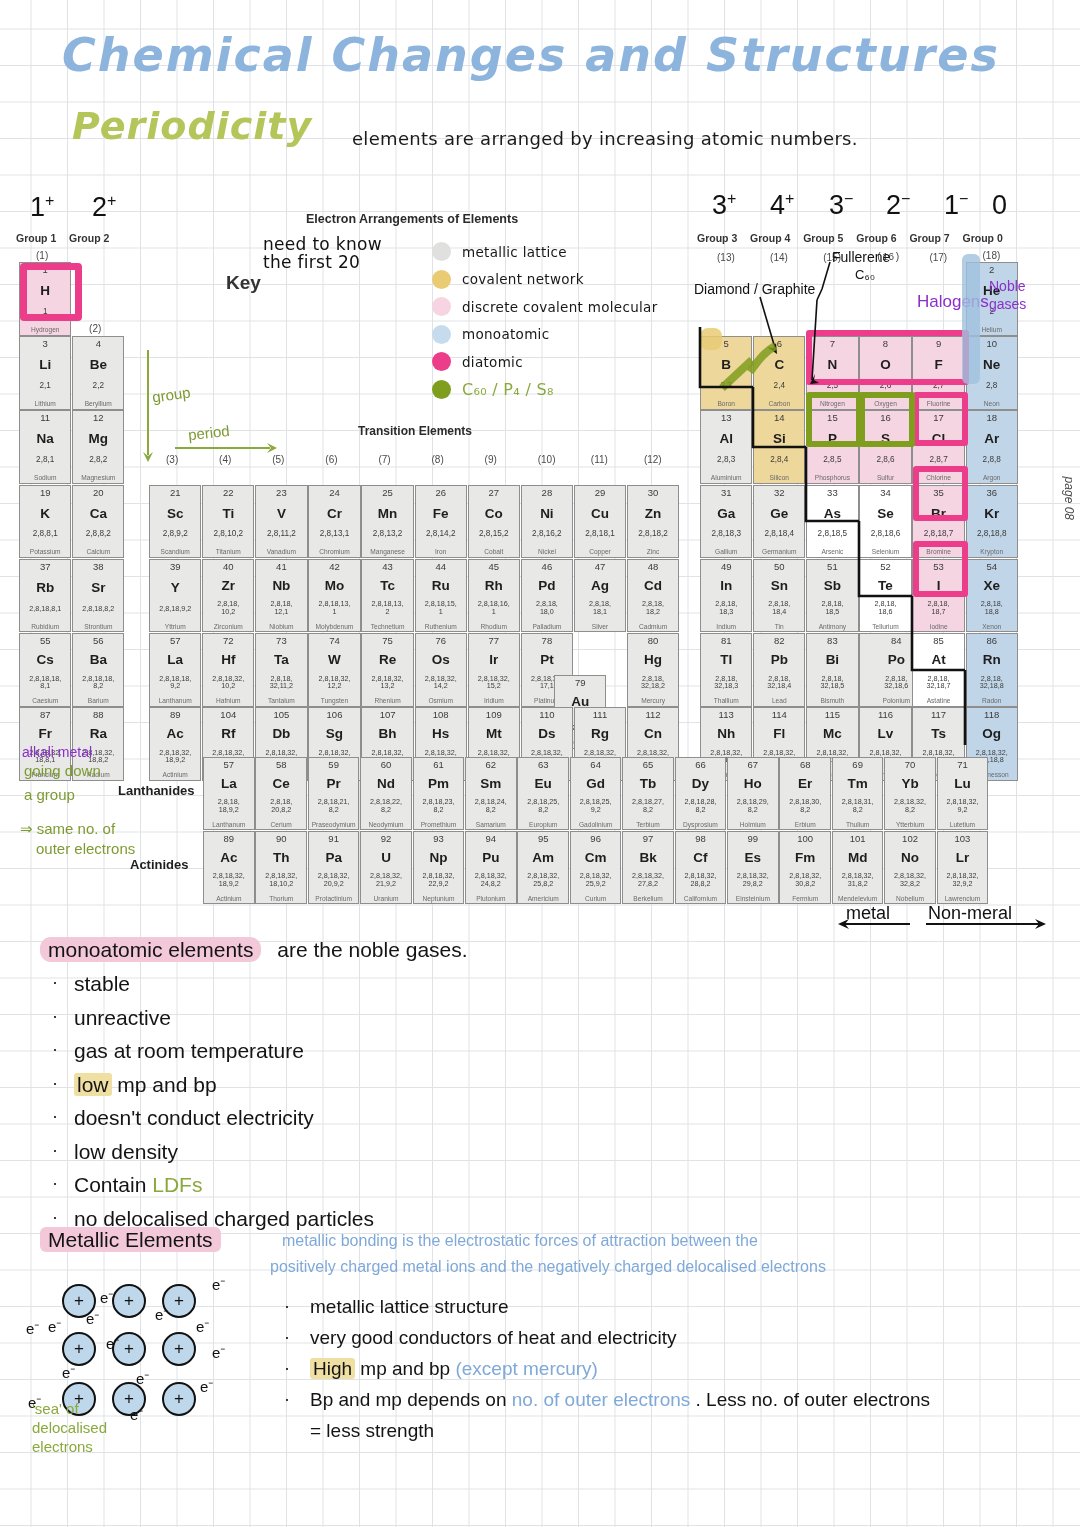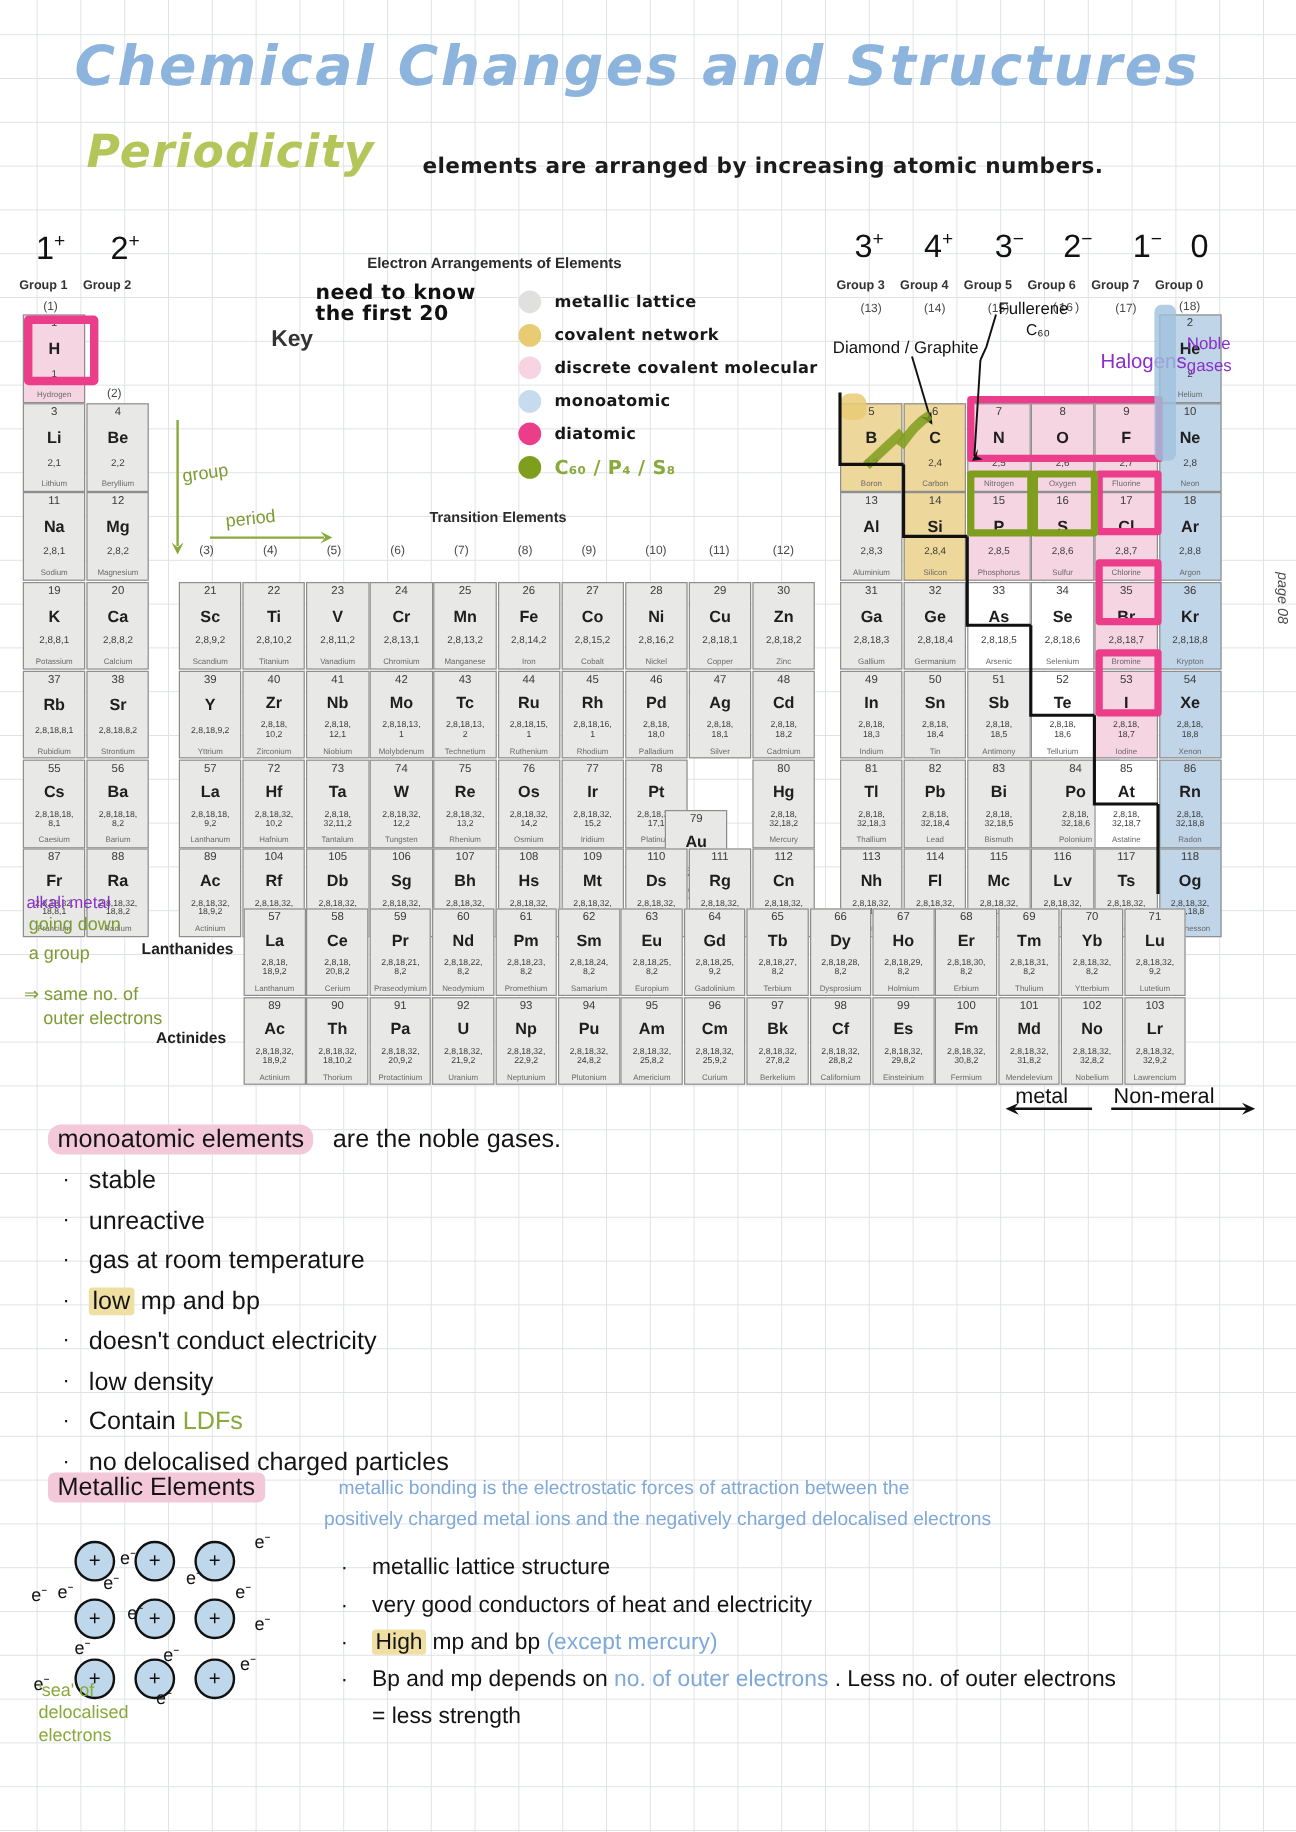--- a/index.html
+++ b/index.html
@@ -13,21 +13,21 @@
   #grid {
     position:absolute; inset:0;
     background-image:
       linear-gradient(to right, #dfe3e6 1px, transparent 1px),
       linear-gradient(to bottom, #dfe3e6 1px, transparent 1px);
     background-size: 36.5px 36.5px;
     background-position: -6px -8px;
     z-index:0;
   }
   #content { position:absolute; inset:0; z-index:2; }
-  .hand { font-family:"DejaVu Sans", sans-serif; letter-spacing:.3px;font-weight:bold; }
+  .hand { font-family:"DejaVu Sans", sans-serif; letter-spacing:.3px; }
 
   
   #title {
     position:absolute; left:62px; top:28px;
     font-family:"DejaVu Sans", sans-serif;
     font-size:46px; font-weight:700; font-style:italic;
     color:#8cb4dd; letter-spacing:2px; white-space:nowrap;
   }
   #subtitle {
     position:absolute; left:72px; top:104px;

